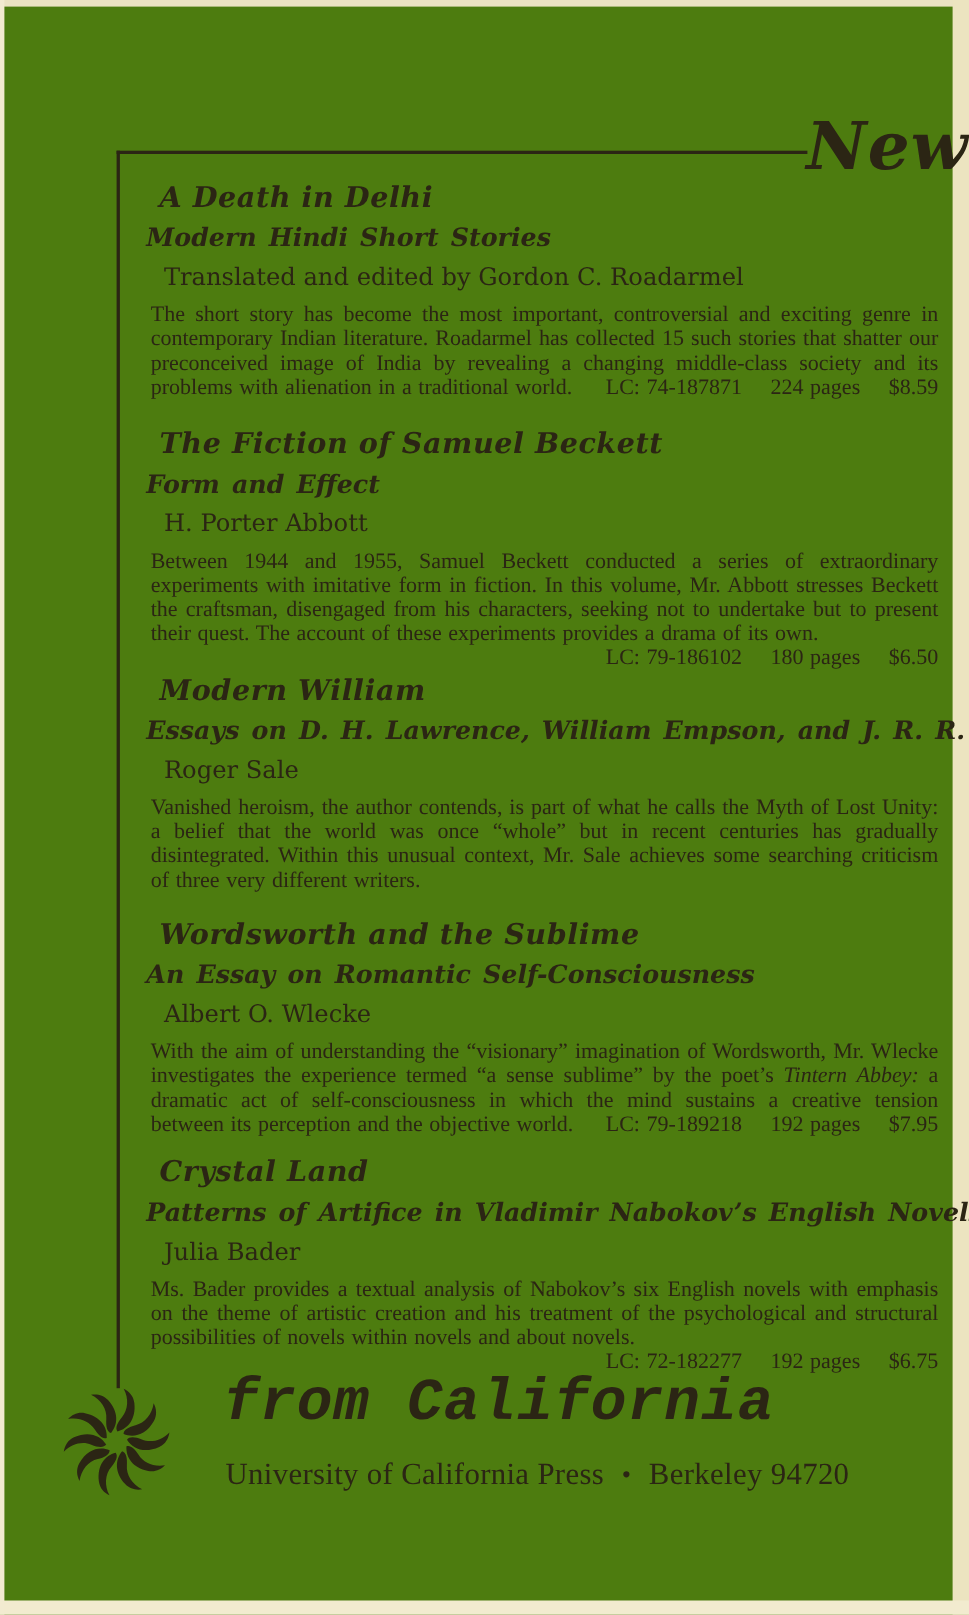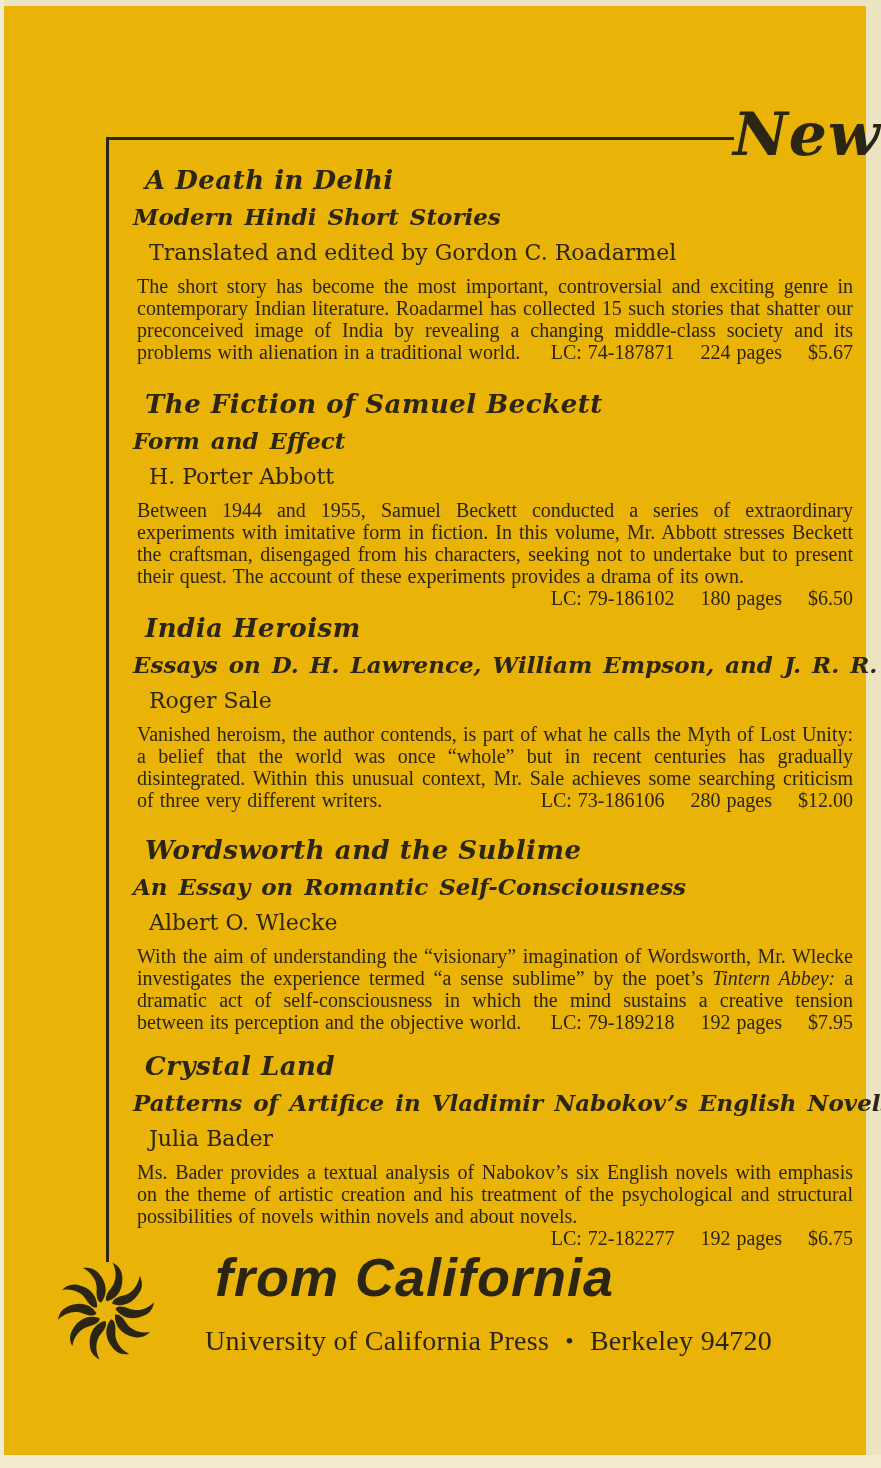--- a/index.html
+++ b/index.html
@@ -2,21 +2,21 @@
 <html><head>
 <meta charset="utf-8">
 <style>
   html,body{margin:0;padding:0;}
   body{
     width:881px;height:1468px;position:relative;overflow:hidden;
     background:#fbf8e9;
     font-family:"Liberation Serif",serif;
     color:#2b2514;
   }
-  .scan-page{position:absolute;inset:0;background:#eab308;}
+  .scan-page{position:absolute;inset:0;background:#4d7c0f;}
   .edge{position:absolute;}
   .edge-top{left:0;top:0;right:0;height:6px;background:#ebe3c2;}
   .edge-right{right:0;top:0;width:15px;bottom:0;background:#ece4c0;}
   .edge-bottom{left:0;bottom:0;right:0;height:13px;background:#f2ebcf;}
   .edge-left{left:0;top:0;width:4px;bottom:0;background:#f2ebd0;}
 
   .rule-h{position:absolute;left:106px;top:137px;width:628px;height:3px;background:#2b2514;}
   .rule-v{position:absolute;left:106px;top:137px;width:3px;height:1125px;background:#2b2514;}
 
   .corner-word{
@@ -40,22 +40,22 @@
   }
   .book .desc{
     font-size:20px;line-height:22px;margin:4px;text-align:justify;word-spacing:1px;
   }
   .book .desc .it{font-style:italic;}
   .lc-line{float:right;white-space:nowrap;font-size:20px;}
   .lc-line .gap{margin-left:26px;}
 
   .logo{position:absolute;left:56px;top:1259px;}
   .tagline{
-    position:absolute;left:215px;top:1247px;
-    font-family:Liberation Sans, sans-serif;font-style:italic;font-weight:bold;
+    position:absolute;left:203px;top:1247px;
+    font-family:Liberation Mono, monospace;font-style:italic;font-weight:bold;
     font-size:54px;line-height:60px;letter-spacing:1px;
   }
   .publisher-line{
     position:absolute;left:205px;top:1324px;
     font-size:28px;line-height:34px;white-space:nowrap;letter-spacing:.3px;text-align:right;
   }
   .publisher-line .sep{margin:0 16px;font-size:24px;vertical-align:1px;}
 </style>
 </head>
 <body>
@@ -70,41 +70,40 @@
   <div class="rule-h"></div>
   <div class="rule-v"></div>
   <div class="corner-word">New</div>
 
   <section class="book" style="top:166px">
     <h2 class="title">A Death in Delhi</h2>
     <h3 class="subtitle">Modern Hindi Short Stories</h3>
     <p class="author">Translated and edited by Gordon C. Roadarmel</p>
     <p class="desc">
       <span>The short story has become the most important, controversial and exciting genre in contemporary Indian literature. Roadarmel has collected 15 such stories that shatter our preconceived image of India by revealing a changing middle-class society and its problems with alienation in a traditional world.</span>
-      <span class="lc-line"><span>LC: 74-187871</span><span class="gap">224 pages</span><span class="gap">$5.67</span></span>
+      <span class="lc-line"><span>LC: 74-187871</span><span class="gap">224 pages</span><span class="gap">$8.59</span></span>
     </p>
   </section>
 
   <section class="book" style="top:390px">
     <h2 class="title">The Fiction of Samuel Beckett</h2>
     <h3 class="subtitle">Form and Effect</h3>
     <p class="author">H. Porter Abbott</p>
     <p class="desc">
       <span>Between 1944 and 1955, Samuel Beckett conducted a series of extraordinary experiments with imitative form in fiction. In this volume, Mr. Abbott stresses Beckett the craftsman, disengaged from his characters, seeking not to undertake but to present their quest. The account of these experiments provides a drama of its own.</span>
       <span class="lc-line"><span>LC: 79-186102</span><span class="gap">180 pages</span><span class="gap">$6.50</span></span>
     </p>
   </section>
 
   <section class="book" style="top:614px">
-    <h2 class="title">India Heroism</h2>
+    <h2 class="title">Modern William</h2>
     <h3 class="subtitle">Essays on D. H. Lawrence, William Empson, and J. R. R. Tolkien</h3>
     <p class="author">Roger Sale</p>
     <p class="desc">
       <span>Vanished heroism, the author contends, is part of what he calls the Myth of Lost Unity: a belief that the world was once “whole” but in recent centuries has gradually disintegrated. Within this unusual context, Mr. Sale achieves some searching criticism of three very different writers.</span>
-      <span class="lc-line"><span>LC: 73-186106</span><span class="gap">280 pages</span><span class="gap">$12.00</span></span>
     </p>
   </section>
 
   <section class="book" style="top:836px">
     <h2 class="title">Wordsworth and the Sublime</h2>
     <h3 class="subtitle">An Essay on Romantic Self-Consciousness</h3>
     <p class="author">Albert O. Wlecke</p>
     <p class="desc">
       <span>With the aim of understanding the “visionary” imagination of Wordsworth, Mr. Wlecke investigates the experience termed “a sense sublime” by the poet’s</span>
       <span class="it">Tintern Abbey:</span>

